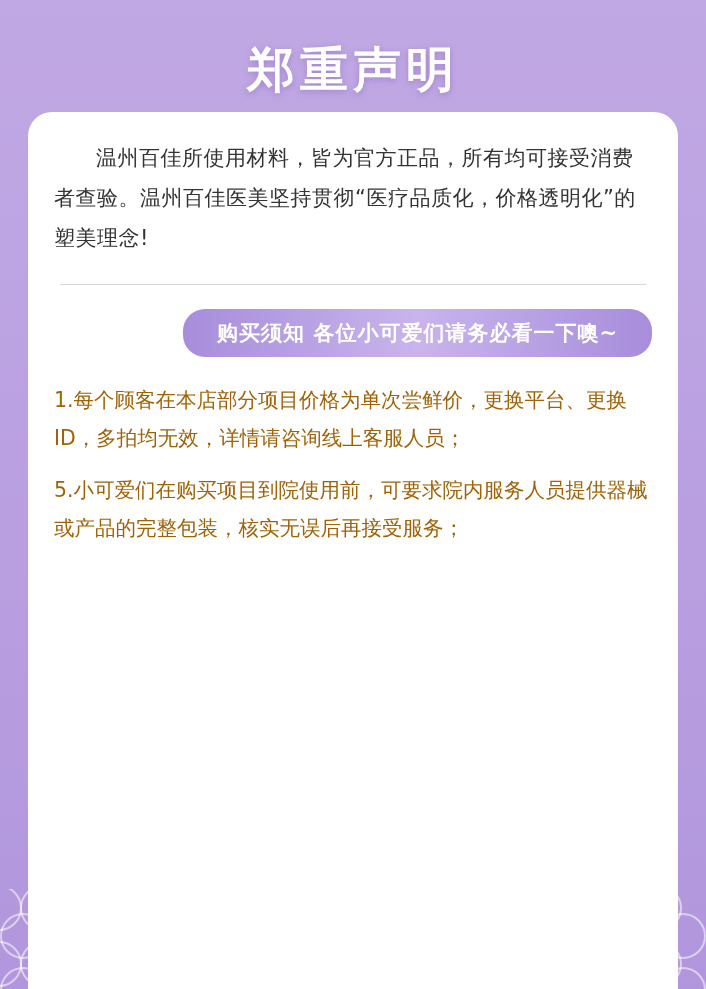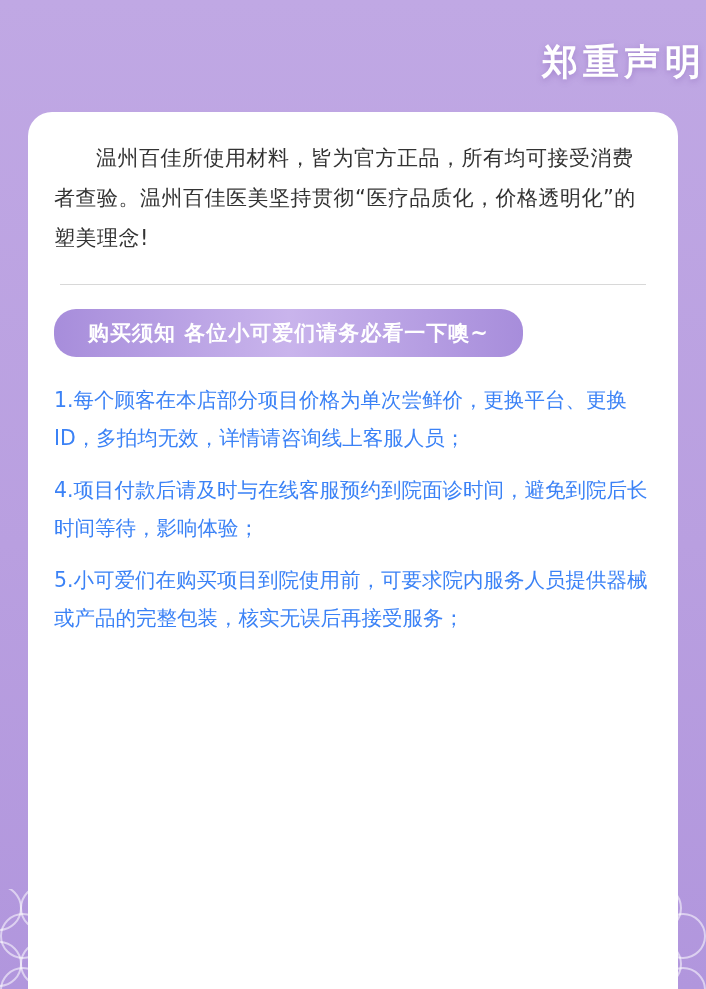--- a/index.html
+++ b/index.html
@@ -46,23 +46,23 @@
     box-sizing: border-box;
     background: transparent;
   }
   .wave-row.r1 { bottom: 58px; left: -24px; }
   .wave-row.r2 { bottom: 30px; left: 0px; }
   .wave-row.r3 { bottom: 2px; left: -24px; }
   .wave-row.r4 { bottom: -24px; left: 0px; }
 
   .title {
     position: relative;
-    text-align: right;
+    text-align: center;
     color: #ffffff;
-    font-size: 36px;
+    font-size: 48px;
     font-weight: bold;
     letter-spacing: 5px;
     padding-top: 38px;
     text-shadow: 0 2px 6px rgba(110,70,160,0.35);
     font-family: "DejaVu Sans", sans-serif;
   }
 
   .card {
     position: absolute;
     left: 28px;
@@ -86,39 +86,39 @@
   }
 
   .divider {
     height: 1px;
     background: #d8d8d8;
     margin: 26px 6px 24px 6px;
   }
 
   .notice-banner-wrap {
     display: flex;
-    justify-content: flex-start;
+    justify-content: flex-end;
     margin-bottom: 24px;
   }
   .notice-banner {
     display: inline-block;
     background: linear-gradient(90deg, #a78ddb 0%, #c9b4ec 50%, #a78ddb 100%);
     color: #ffffff;
     font-size: 21px;
     font-weight: bold;
     padding: 10px 34px;
     border-radius: 22px;
     letter-spacing: 1px;
     font-family: "DejaVu Sans", sans-serif;
   }
 
   .terms {
     font-size: 20.5px;
     line-height: 38px;
-    color: #3b82f6;
+    color: #a16207;
     font-family: "DejaVu Sans", sans-serif;
   }
   .term {
     margin-bottom: 14px;
   }
   .term:last-child { margin-bottom: 6px; }
 </style>
 </head>
 <body>
 
@@ -131,21 +131,20 @@
     <div class="intro">温州百佳所使用材料，皆为官方正品，所有均可接受消费者查验。温州百佳医美坚持贯彻“医疗品质化，价格透明化”的塑美理念!</div>
 
     <div class="divider"></div>
 
     <div class="notice-banner-wrap">
       <div class="notice-banner">购买须知  各位小可爱们请务必看一下噢~</div>
     </div>
 
     <div class="terms">
       <div class="term">1.每个顾客在本店部分项目价格为单次尝鲜价，更换平台、更换ID，多拍均无效，详情请咨询线上客服人员；</div>
-      <div class="term">4.项目付款后请及时与在线客服预约到院面诊时间，避免到院后长时间等待，影响体验；</div>
       <div class="term">5.小可爱们在购买项目到院使用前，可要求院内服务人员提供器械或产品的完整包装，核实无误后再接受服务；</div>
     </div>
 
   </div>
 
   <div class="waves">
     <div class="wave-row r1">
       <span class="arc"></span>
         <span class="arc"></span>
         <span class="arc"></span>

